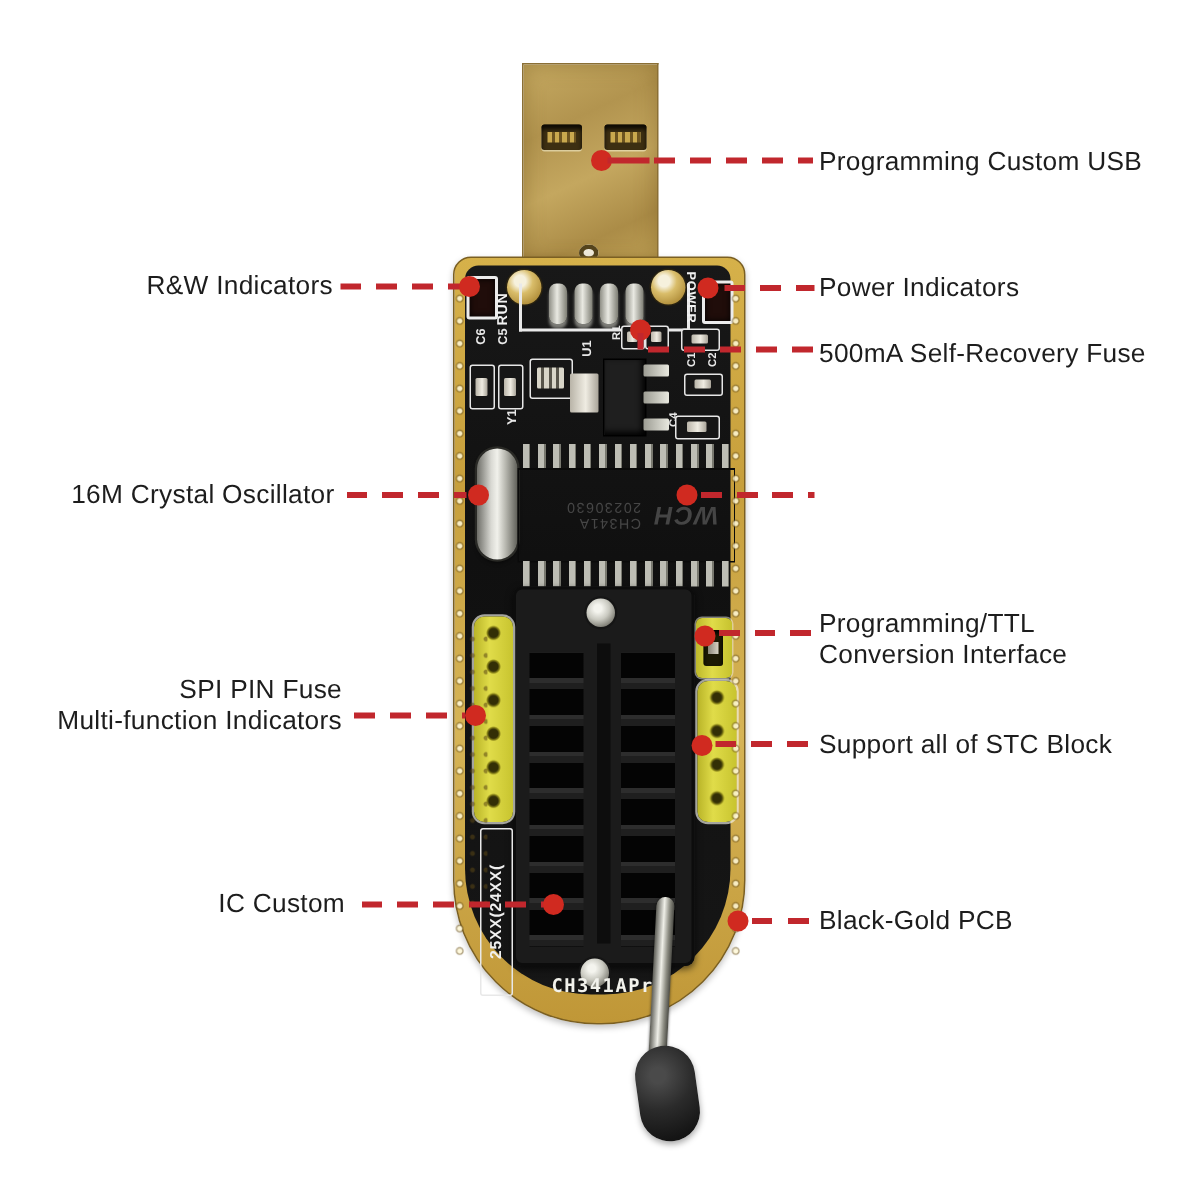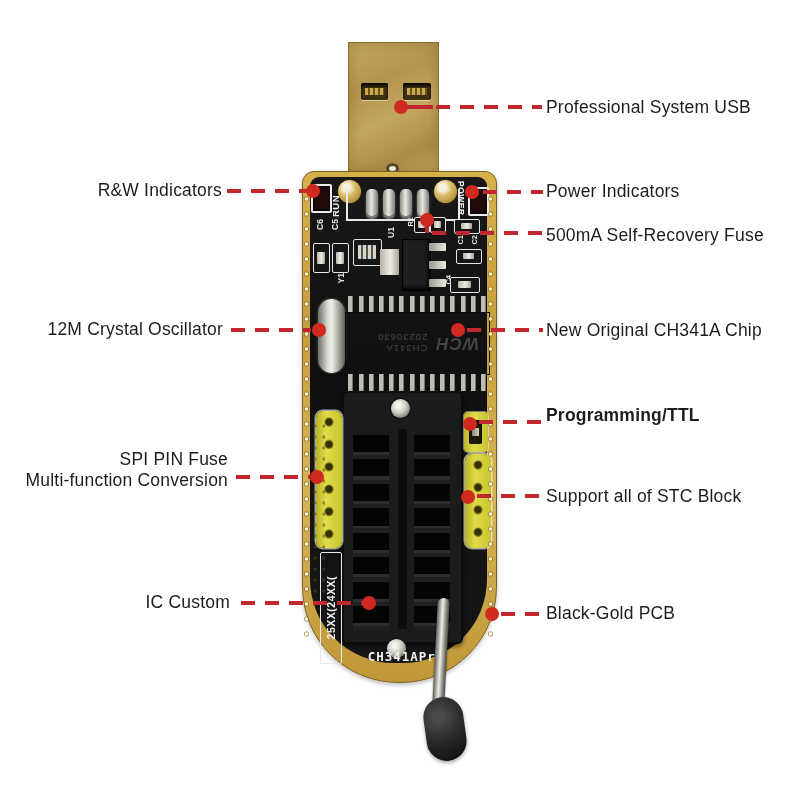--- a/index.html
+++ b/index.html
@@ -235,46 +235,44 @@
     <div class="dotgrid" style="left:8px; top:250px; width:14px; height:180px;"></div>
   </div>
 
   <div class="abs lever-arm"></div>
   <div class="abs lever-cap"></div>
 
   <div class="dot" style="left:394px; top:100px;"></div>
   <div class="solidline" style="left:405px; top:105px; width:28px; height:4px;"></div>
   <div class="dash" style="left:436px; top:105px; width:106px;"></div>
   <div class="ann right-side" style="left:546px; top:97px;">
-    <div>Professional System USB</div>
+    <div>Programming Custom USB</div>
   </div>
 
   <div class="dot" style="left:465px; top:185px;"></div>
   <div class="dash" style="left:483px; top:190px; width:60px;"></div>
   <div class="ann right-side" style="left:546px; top:181px;">
     <div>Power Indicators</div>
   </div>
 
   <div class="dot" style="left:420px; top:213px;"></div>
   <div class="solidline" style="left:425px; top:222px; width:4px; height:11px;"></div>
   <div class="dash" style="left:432px; top:231px; width:110px;"></div>
   <div class="ann right-side" style="left:546px; top:225px;">
     <div>500mA Self-Recovery Fuse</div>
   </div>
 
   <div class="dot" style="left:451px; top:323px;"></div>
   <div class="dash" style="left:467px; top:328px; width:76px;"></div>
-  <div class="ann right-side" style="left:546px; top:320px;">
-    <div>New Original CH341A Chip</div>
-  </div>
 
   <div class="dot" style="left:463px; top:417px;"></div>
   <div class="dash" style="left:479px; top:420px; width:64px;"></div>
-  <div class="ann right-side" style="left:546px; top:405px;font-weight:bold;">
+  <div class="ann right-side" style="left:546px; top:405px;">
     <div>Programming/TTL</div>
+    <div>Conversion Interface</div>
   </div>
 
   <div class="dot" style="left:461px; top:490px;"></div>
   <div class="dash" style="left:477px; top:494px; width:66px;"></div>
   <div class="ann right-side" style="left:546px; top:486px;">
     <div>Support all of STC Block</div>
   </div>
 
   <div class="dot" style="left:485px; top:607px;"></div>
   <div class="dash" style="left:501px; top:612px; width:42px;"></div>
@@ -282,28 +280,28 @@
     <div>Black-Gold PCB</div>
   </div>
 
   <div class="ann left-side" style="right:578px; top:180px;">
     <div>R&amp;W Indicators</div>
   </div>
   <div class="dash" style="left:227px; top:189px; width:80px;"></div>
   <div class="dot" style="left:306px; top:184px;"></div>
 
   <div class="ann left-side" style="right:577px; top:319px;">
-    <div>12M Crystal Oscillator</div>
+    <div>16M Crystal Oscillator</div>
   </div>
   <div class="dash" style="left:231px; top:328px; width:80px;"></div>
   <div class="dot" style="left:312px; top:323px;"></div>
 
   <div class="ann left-side" style="right:572px; top:449px;">
     <div>SPI PIN Fuse</div>
-    <div>Multi-function Conversion</div>
+    <div>Multi-function Indicators</div>
   </div>
   <div class="dash" style="left:236px; top:475px; width:74px;"></div>
   <div class="dot" style="left:310px; top:470px;"></div>
 
   <div class="ann left-side" style="right:570px; top:592px;">
     <div>IC Custom</div>
   </div>
   <div class="dash" style="left:241px; top:601px; width:122px;"></div>
   <div class="dot" style="left:362px; top:596px;"></div>
 

